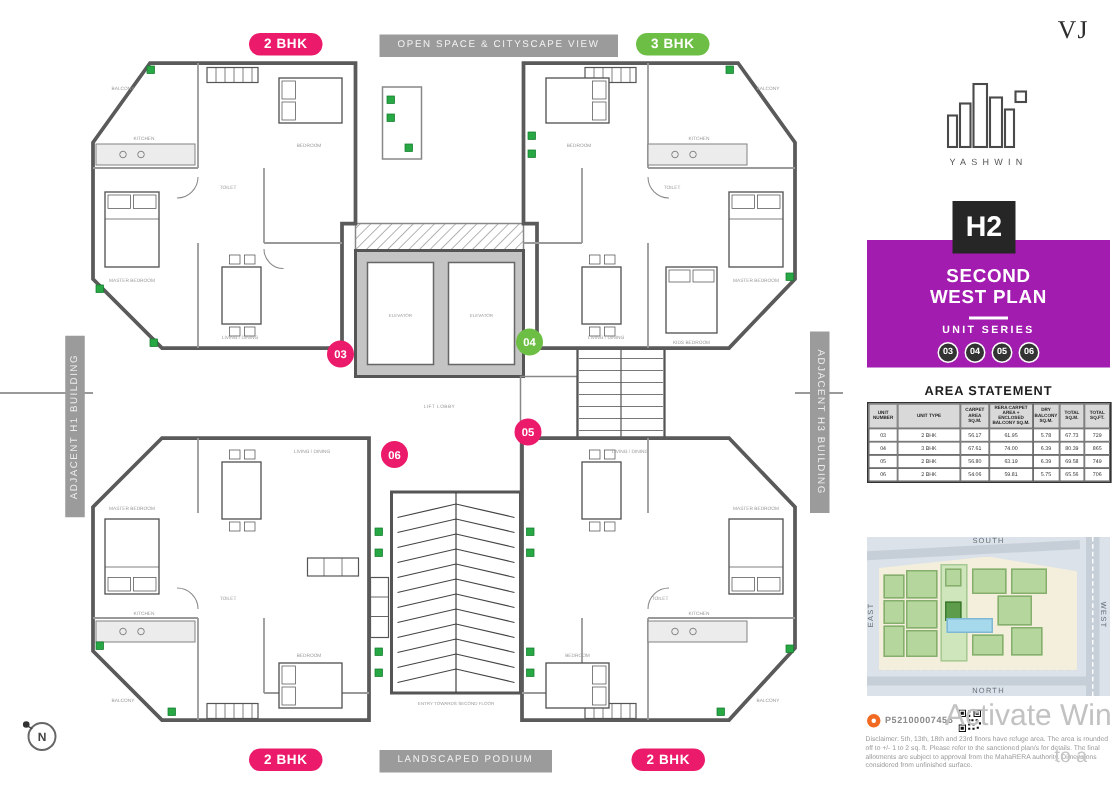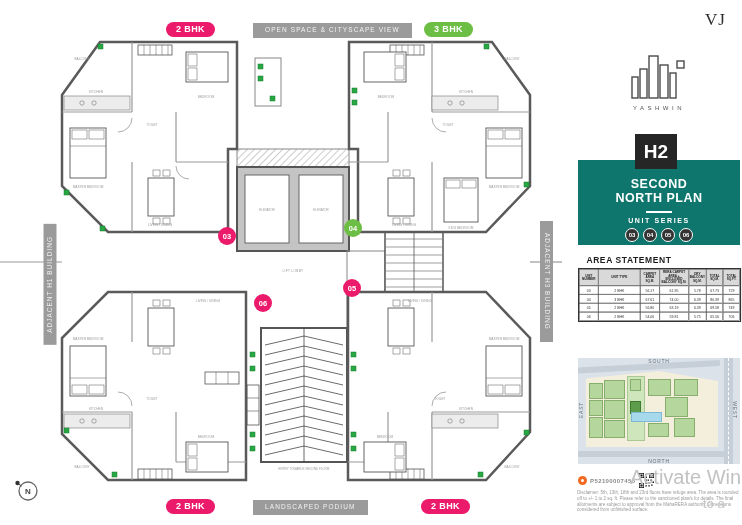--- a/index.html
+++ b/index.html
@@ -18,30 +18,30 @@
   
   .vj{position:absolute;right:16px;top:10px;font-family:"Liberation Serif",serif;
       font-weight:normal;font-size:17px;color:#2e2e2e;letter-spacing:1px;}
   .brand{position:absolute;left:578px;top:55px;width:162px;text-align:center;}
   .brand .yashwin{font-size:6px;letter-spacing:3.5px;color:#555;margin-top:2px;}
   .brand .ench{font-family:"Liberation Serif",serif;font-size:17px;color:#262626;
       letter-spacing:.5px;margin-top:0px;}
   .h2box{position:absolute;left:635px;top:134px;width:42px;height:35px;background:#262626;
       color:#fff;font-weight:800;font-size:19px;display:flex;align-items:center;
       justify-content:center;z-index:3;}
-  .greenpanel{position:absolute;left:578px;top:160px;width:162px;height:85px;background:#0f766e;
+  .greenpanel{position:absolute;left:578px;top:160px;width:162px;height:85px;background:#a21caf;
       z-index:2;text-align:center;color:#fff;}
   .greenpanel .ft{margin-top:17px;font-weight:800;font-size:12.5px;line-height:1.15;letter-spacing:.5px;}
   .greenpanel .divider{width:26px;height:2px;background:#fff;margin:5px auto 4px;}
   .greenpanel .us{font-size:7px;font-weight:bold;letter-spacing:1.6px;}
   .uscircles{display:flex;justify-content:center;gap:4px;margin-top:4px;}
   .uscircle{width:12px;height:12px;border-radius:50%;background:#333;border:1px solid #fff;
       color:#fff;font-size:6px;font-weight:bold;display:flex;align-items:center;justify-content:center;}
   
-  .astitle{position:absolute;left:548px;top:255px;width:162px;text-align:center;
+  .astitle{position:absolute;left:578px;top:255px;width:162px;text-align:center;
       font-size:8.5px;font-weight:800;color:#1c1c1c;letter-spacing:.6px;}
   .astable-outer{position:absolute;left:578px;top:268px;width:161px;height:51px;}
   .astable{width:292px;transform:scale(.551);transform-origin:0 0;display:grid;
       grid-template-columns:12% 26% 12% 18% 11% 10.5% 10.5%;border:2px solid #333;background:#fff;}
   .astable .hc{background:#d9d9d9;border:1px solid #555;font-size:5.6px;font-weight:bold;
       text-align:center;display:flex;align-items:center;justify-content:center;min-height:26px;
       line-height:1.15;padding:1px;color:#222;}
   .astable .dc{border:1px solid #555;font-size:6.4px;text-align:center;min-height:14px;
       display:flex;align-items:center;justify-content:center;color:#333;}
   
@@ -309,21 +309,21 @@
       </g>
     </svg>
     <div class="yashwin">YASHWIN</div>
   </div>
 
   <div class="h2box">H2</div>
 
   <div class="greenpanel">
     <div class="ft">
       <div>SECOND</div>
-      <div>NORTH PLAN</div>
+      <div>WEST PLAN</div>
     </div>
     <div class="divider"></div>
     <div class="us">UNIT SERIES</div>
     <div class="uscircles">
       <div class="uscircle">03</div>
       <div class="uscircle">04</div>
       <div class="uscircle">05</div>
       <div class="uscircle">06</div>
     </div>
   </div>

